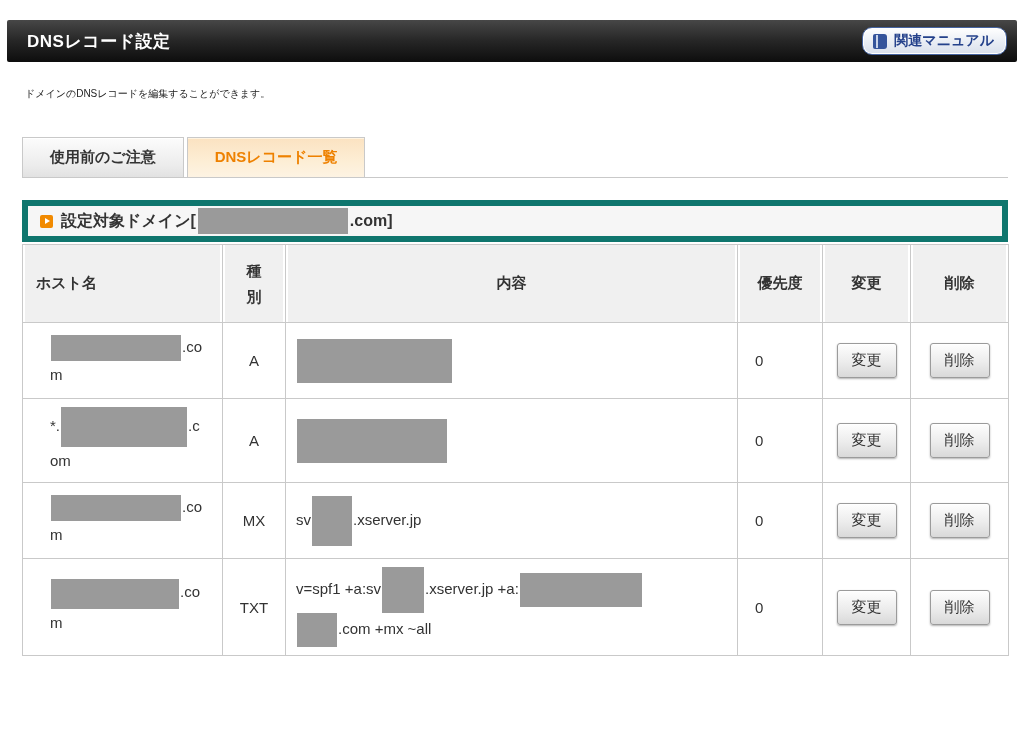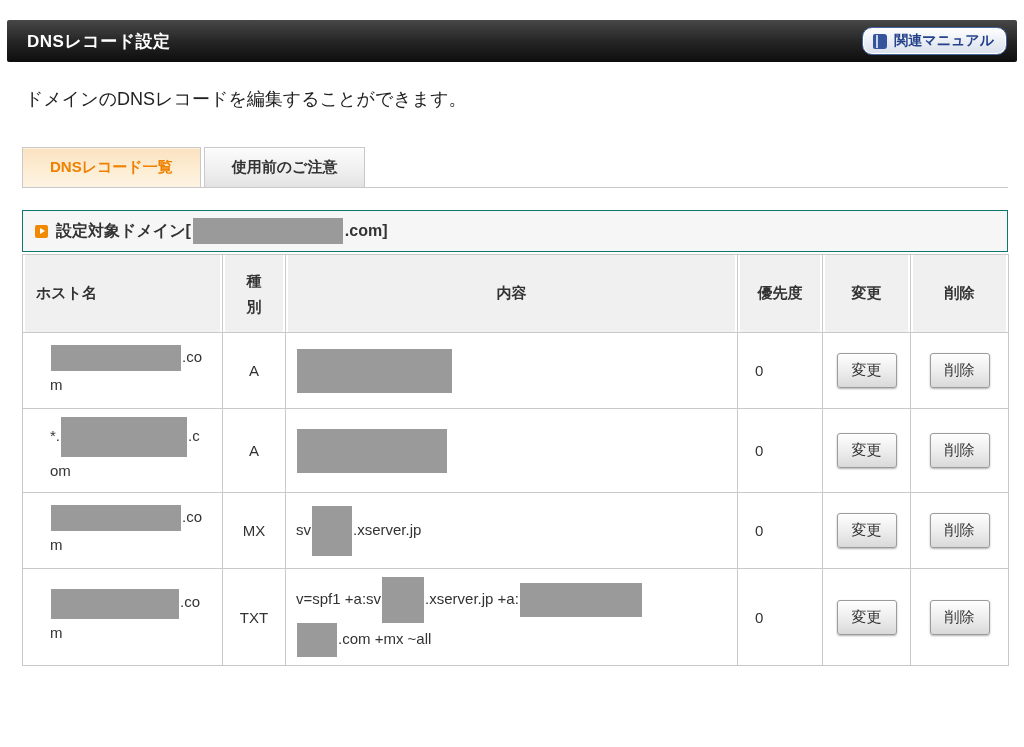--- a/index.html
+++ b/index.html
@@ -31,21 +31,21 @@
   }
   .book-icon{
     width:14px; height:15px; background:#35549b; border-radius:2px 3px 3px 2px;
     position:relative; display:inline-block;
   }
   .book-icon::before{
     content:""; position:absolute; left:3px; top:1px; bottom:1px; width:1.5px; background:#c9d4ea;
   }
 
   
-  .description{ margin:25px 0 0 25px; font-size:18px; color:#222; }
+  .description{ margin:25px 0 0 25px; font-size:10px; color:#222; }
 
   
   .tabs{
     margin:36px 16px 0 22px; width:986px;
     display:flex; gap:3px; align-items:flex-end;
     border-bottom:1px solid #c9c9c9;
   }
   .tab{
     height:40px; padding:0 27px; display:flex; align-items:center;
     border:1px solid #c9c9c9; border-bottom:none;
@@ -55,21 +55,21 @@
   }
   .tab.active{
     background:linear-gradient(180deg,#fbe2c1 0%,#fdeed5 60%,#fdf3e3 100%);
     color:#ee8100;
     box-shadow:inset 0 1px 0 #fff3e0;
   }
 
   
   .panel{ margin:22px 16px 0 22px; width:986px; }
   .domain-bar{
-    height:42px; border:1px solid #0f766e; background:#f6f6f6;
+    height:42px; border:6px solid #0f766e; background:#f6f6f6;
     display:flex; align-items:center; padding:0 12px; margin-bottom:2px;
     font-size:16px; font-weight:bold; color:#333;
   }
   .marker-icon{
     width:13px; height:13px; background:#f18a00; border-radius:2px;
     display:inline-flex; align-items:center; justify-content:center;
     margin-right:8px; flex:0 0 auto;
   }
   .marker-icon i{
     display:block; width:0; height:0;
@@ -122,22 +122,22 @@
   <h1>DNSレコード設定</h1>
   <button class="manual-btn">
     <span class="book-icon"></span>
     <span>関連マニュアル</span>
   </button>
 </div>
 
 <p class="description">ドメインのDNSレコードを編集することができます。</p>
 
 <div class="tabs">
+  <div class="tab">使用前のご注意</div>
   <div class="tab active">DNSレコード一覧</div>
-  <div class="tab">使用前のご注意</div>
 </div>
 
 <div class="panel">
 
   <div class="domain-bar">
     <span class="marker-icon">
         <i></i>
       </span>
     <span>設定対象ドメイン[</span>
     <span class="redact"></span>

